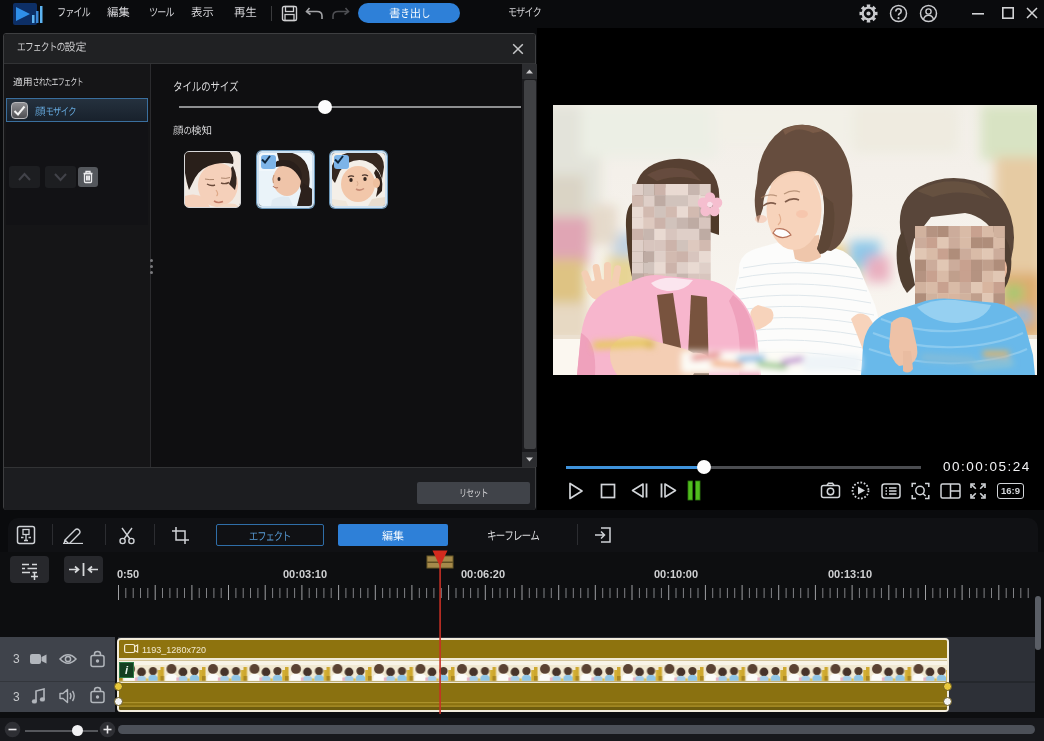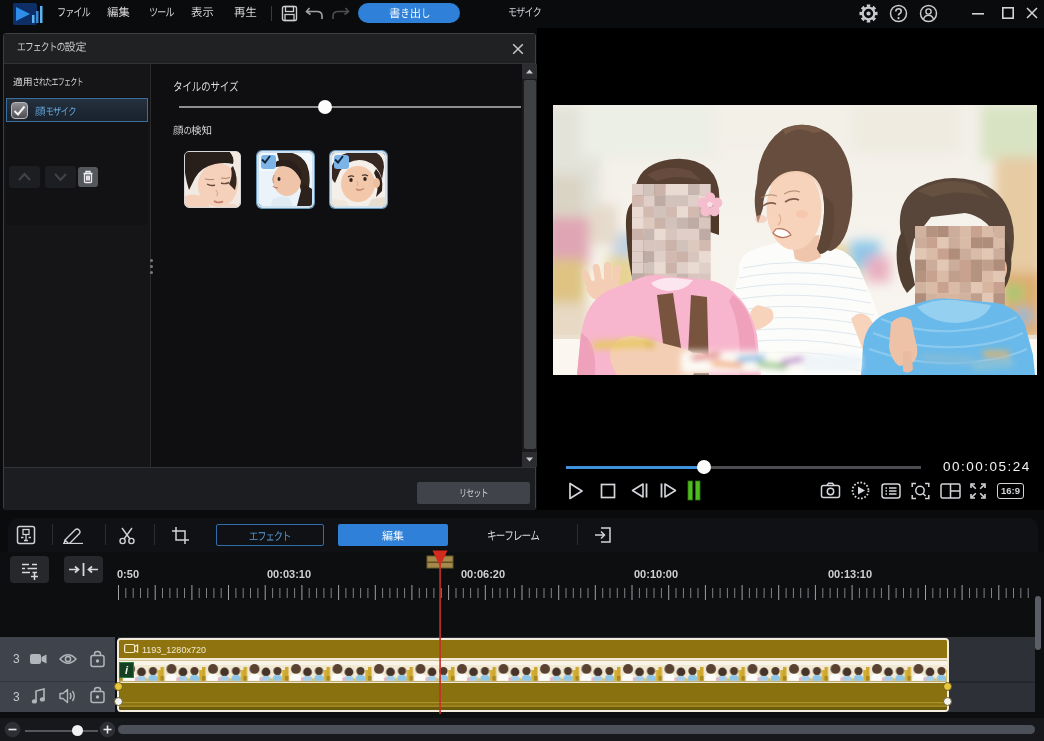--- a/index.html
+++ b/index.html
@@ -768,23 +768,23 @@
   </svg>
  </div>
  <div class="tlbtn" style="left:64px;top:556px">
   <svg width="39" height="27" viewBox="0 0 39 27">
    <rect x="18.6" y="7" width="1.8" height="13" fill="#d6d8da"></rect>
    <path d="M5 13.5 L14 13.5 M11 10.5 L14.5 13.5 L11 16.5" stroke="#d6d8da" stroke-width="1.7" fill="none"></path>
    <path d="M34 13.5 L25 13.5 M28 10.5 L24.5 13.5 L28 16.5" stroke="#d6d8da" stroke-width="1.7" fill="none"></path>
   </svg>
  </div>
  <span class="rlab" style="left:117px">0:50</span>
- <span class="rlab" style="left:267px">00:03:10</span>
+ <span class="rlab" style="left:283px">00:03:10</span>
  <span class="rlab" style="left:461px">00:06:20</span>
- <span class="rlab" style="left:634px">00:10:00</span>
+ <span class="rlab" style="left:654px">00:10:00</span>
  <span class="rlab" style="left:828px">00:13:10</span>
  <svg style="position:absolute;left:0;top:552px" width="1044" height="60" viewBox="0 0 1044 60">
   <g transform="translate(0,-552)">
         <rect x="118.0" y="585" width="1" height="15" fill="#9fa0a3"></rect>
         <rect x="125.3" y="588" width="1" height="10" fill="#808185"></rect>
         <rect x="132.7" y="588" width="1" height="10" fill="#808185"></rect>
         <rect x="140.0" y="588" width="1" height="10" fill="#808185"></rect>
         <rect x="147.3" y="588" width="1" height="10" fill="#808185"></rect>
         <rect x="154.7" y="585" width="1" height="15" fill="#9fa0a3"></rect>
         <rect x="162.0" y="588" width="1" height="10" fill="#808185"></rect>

